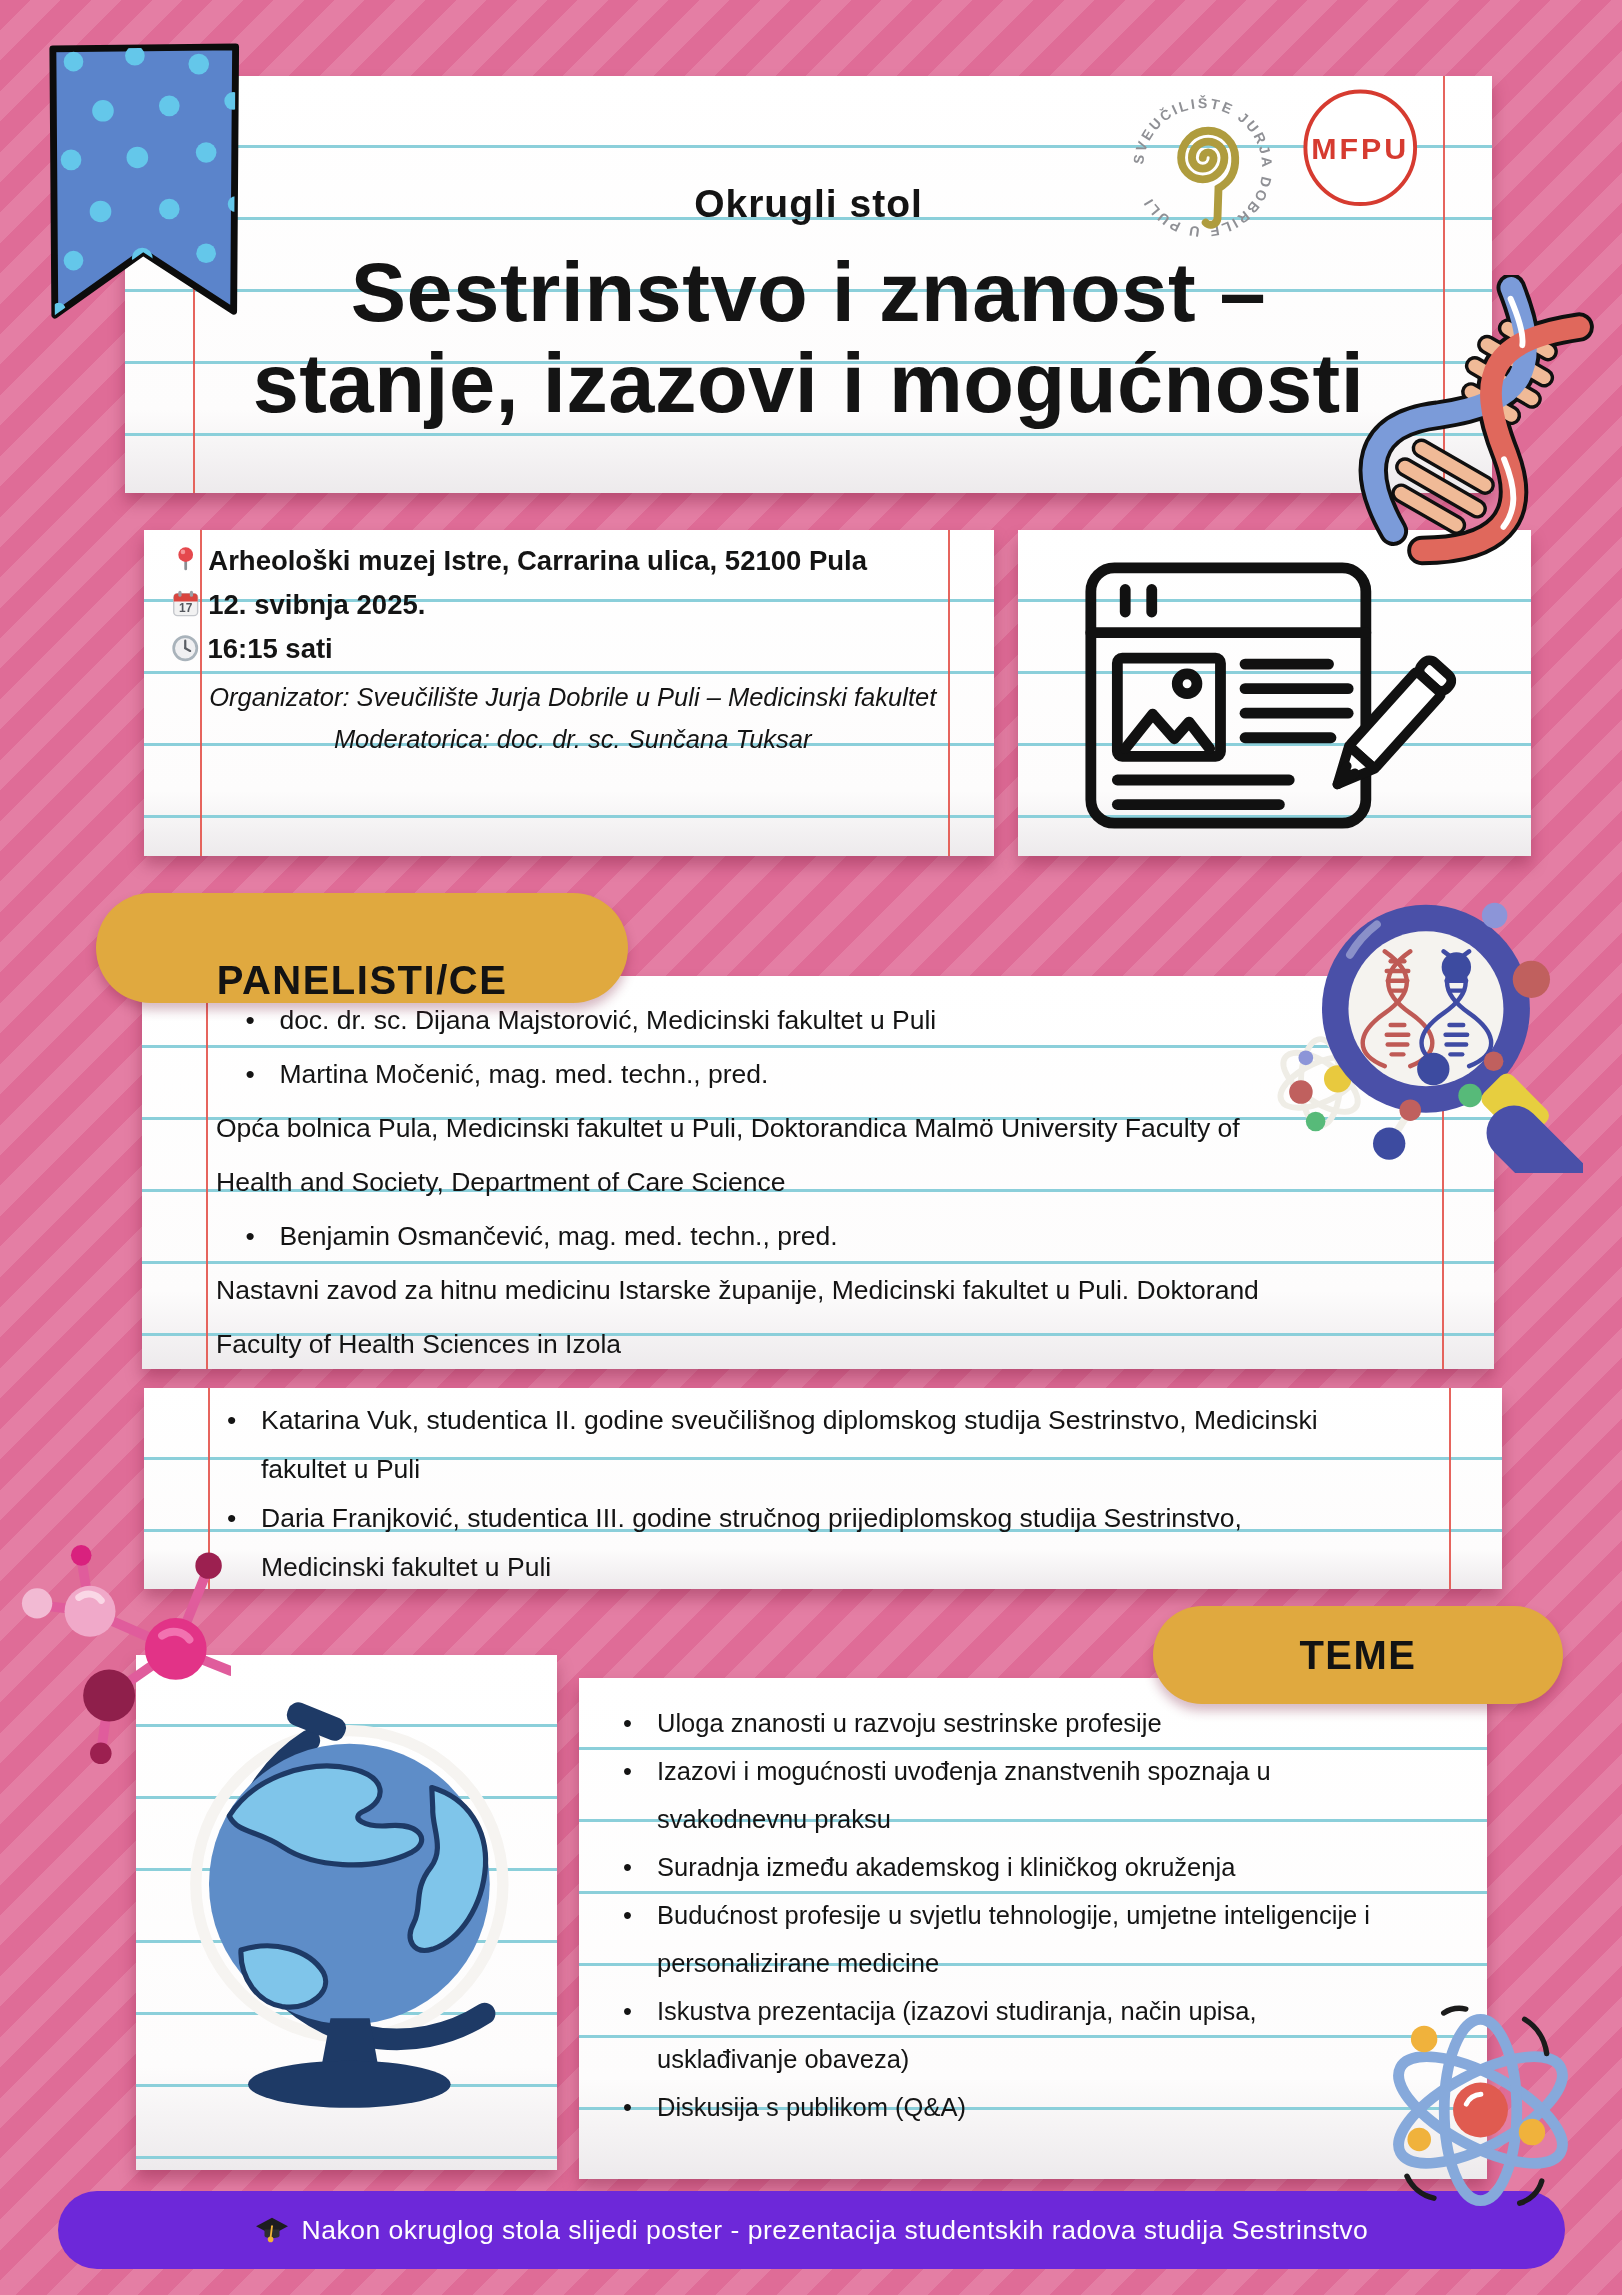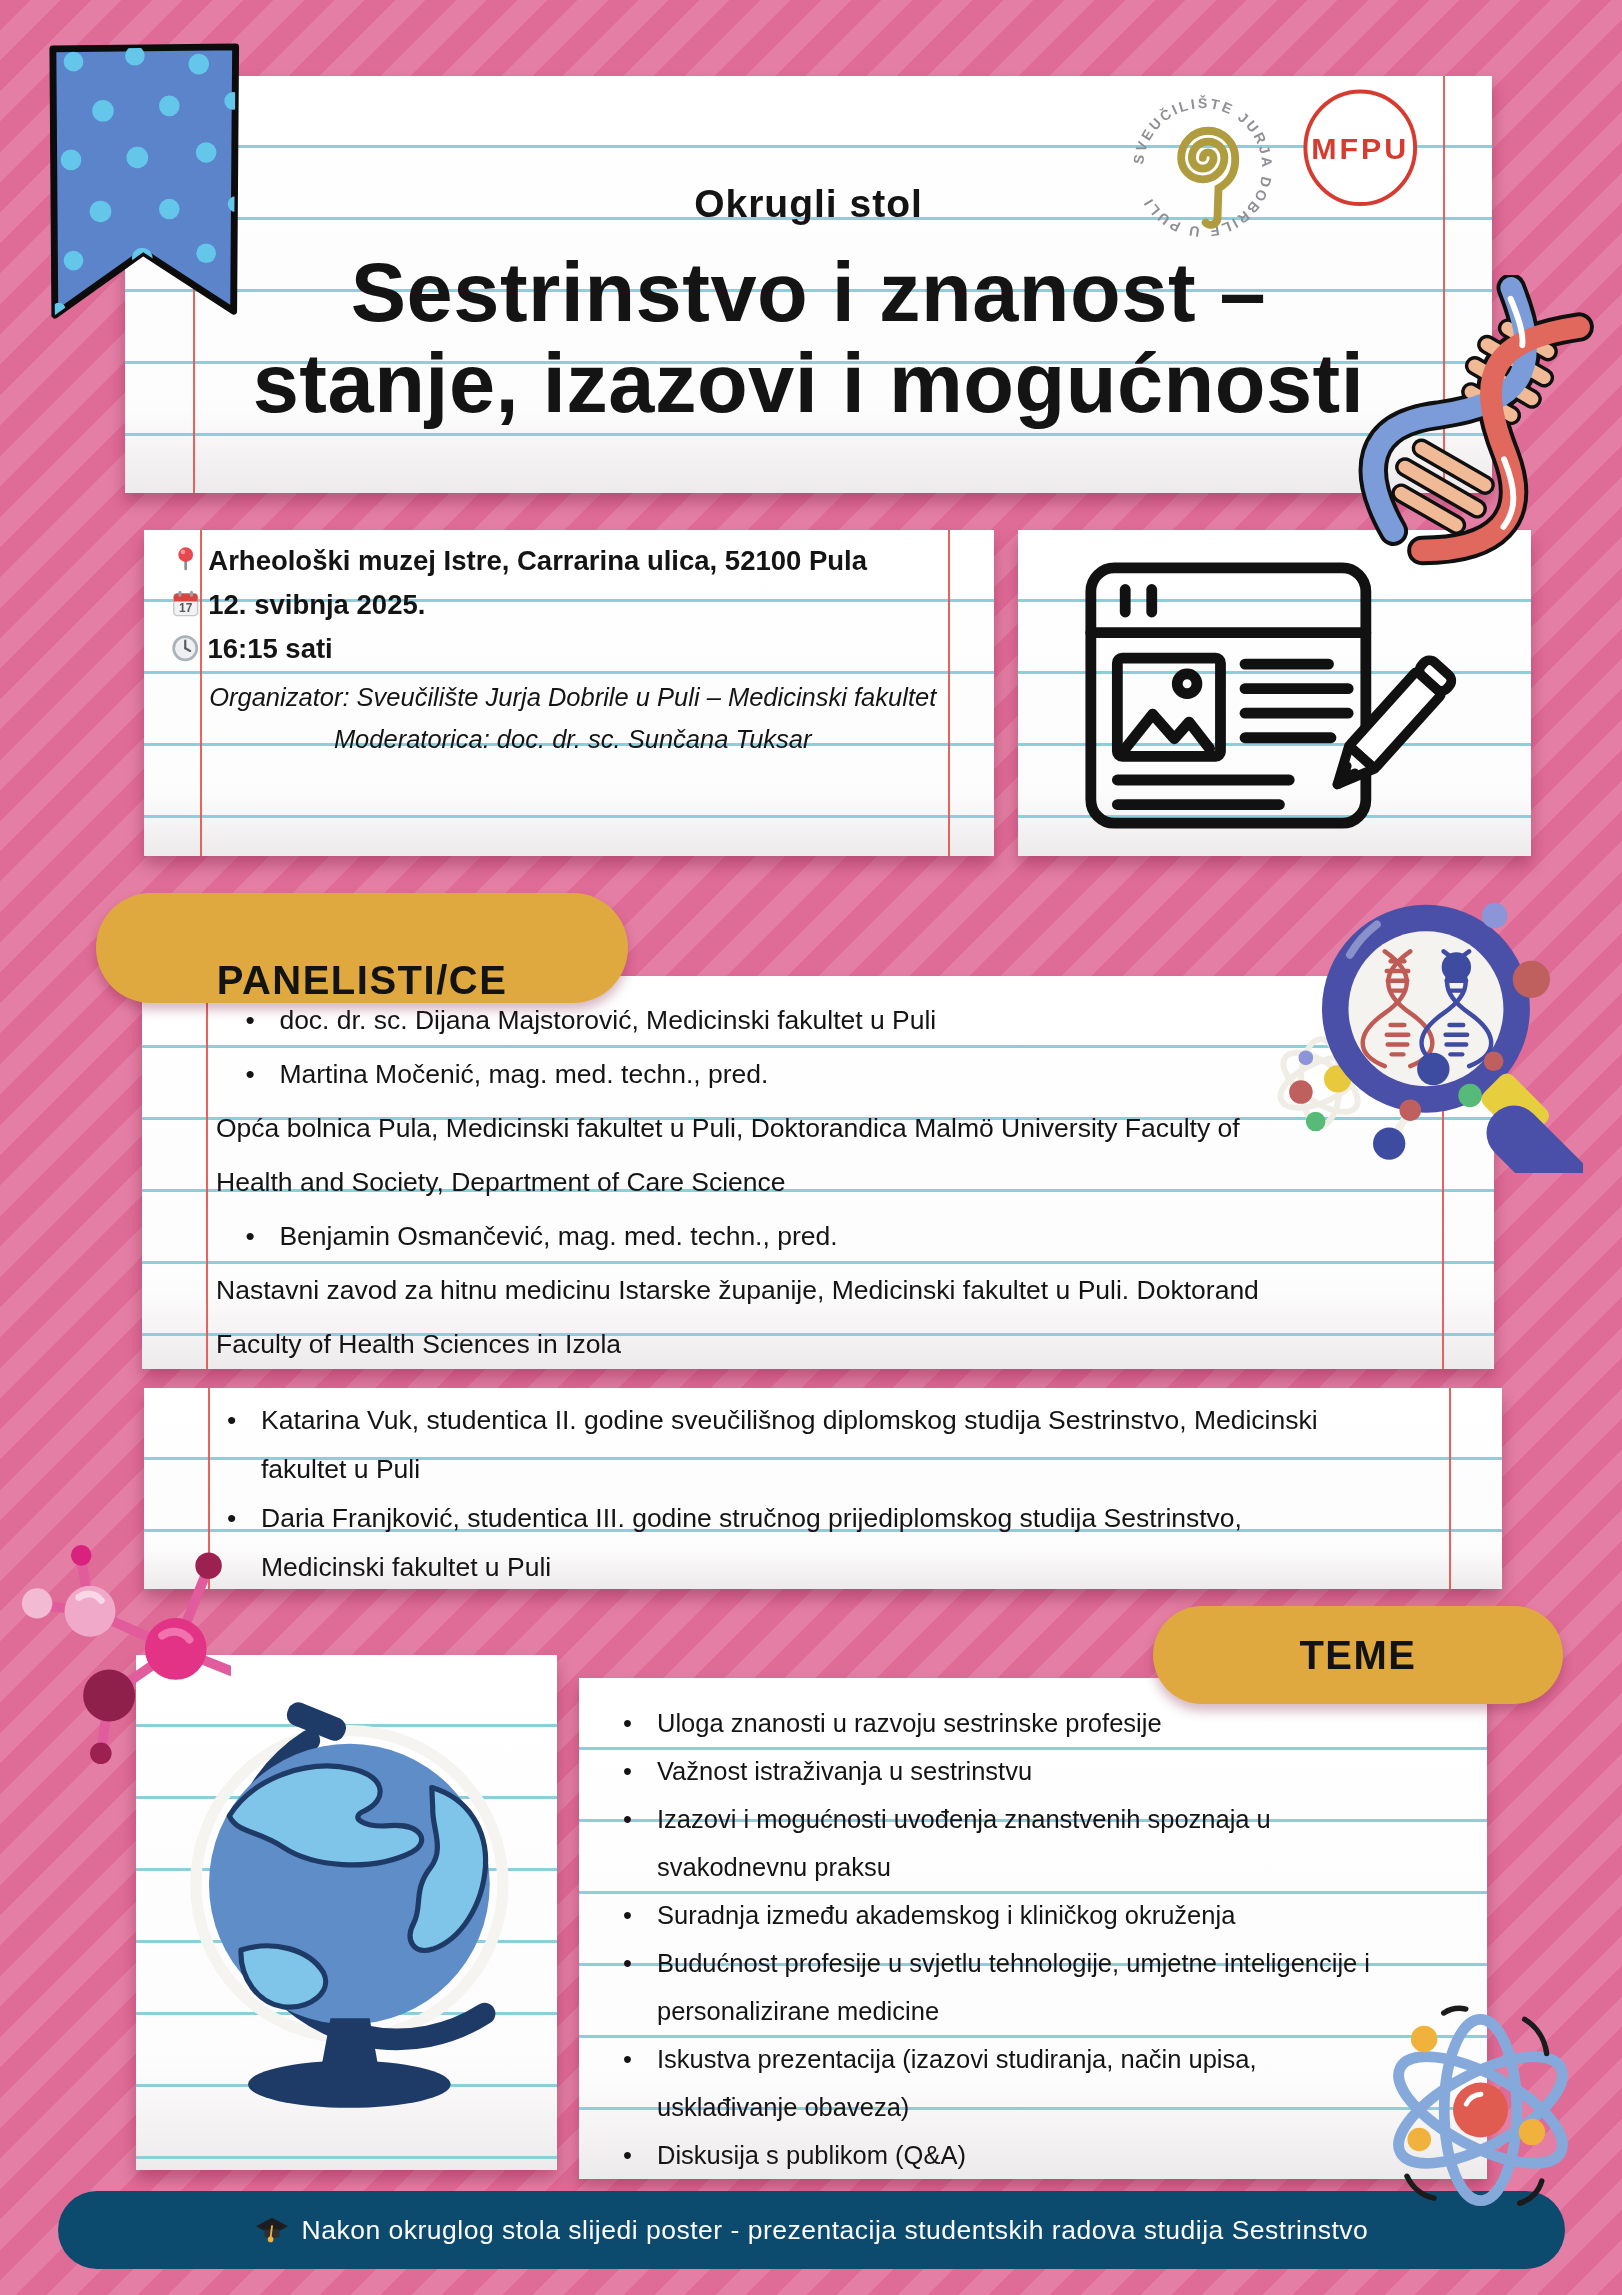--- a/index.html
+++ b/index.html
@@ -44,21 +44,21 @@
   .li.b::before{content:"•";display:inline-block;width:34px;margin-left:-34px;}
   .li.b{padding-left:34px;}
   .p1-body{padding:16.7px 199px 0 74px;font-size:26.5px;line-height:54px;}
   .p1-body .li.b{margin-left:29.4px;}
   .p2-body{padding:7.9px 147px 0 83px;font-size:26.5px;line-height:49px;}
   .topics-body{padding:20.6px 93px 0 44px;font-size:25.5px;line-height:48px;}
   .pill-label{letter-spacing:1.5px;}
   
   .banner{
     position:absolute;z-index:2;left:58px;top:2191px;width:1507px;height:78px;
-    background:#0c4a6e;border-radius:39px;display:flex;align-items:center;justify-content:center;
+    background:#6d28d9;border-radius:39px;display:flex;align-items:center;justify-content:center;
     gap:12.8px;color:#ffffff;font-size:26.5px;letter-spacing:0.5px;
   }
 </style>
 </head>
 <body>
 
 <section class="paper" style="left:125px;top:76px;width:1367px;height:417px;">
   <div class="red-line" style="left:68px;"></div>
   <div class="red-line" style="left:1318px;"></div>
   <div class="kicker">Okrugli stol</div>
@@ -302,21 +302,20 @@
       <path d="M155 560 C 222 538, 300 558, 330 608 C 350 648, 302 688, 242 680 C 192 672, 152 620, 155 560 Z"></path>
     </g>
     <path d="M345 705 L322 828 L450 828 L428 705 Z" fill="#1E3A66"></path>
     <ellipse cx="385" cy="845" rx="215" ry="50" fill="#1E3A66"></ellipse>
   </svg>
 </section>
 
 <section class="paper" style="left:579px;top:1678px;width:908px;height:501px;">
   <div class="topics-body">
     <div class="li b">Uloga znanosti u razvoju sestrinske profesije</div>
-    <div class="li b">Važnost istraživanja u sestrinstvu</div>
     <div class="li b">Izazovi i mogućnosti uvođenja znanstvenih spoznaja u svakodnevnu praksu</div>
     <div class="li b">Suradnja između akademskog i kliničkog okruženja</div>
     <div class="li b">Budućnost profesije u svjetlu tehnologije, umjetne inteligencije i personalizirane medicine</div>
     <div class="li b">Iskustva prezentacija (izazovi studiranja, način upisa, usklađivanje obaveza)</div>
     <div class="li b">Diskusija s publikom (Q&amp;A)</div>
   </div>
 </section>
 
 <svg class="deco" style="left:0px;top:1524px;" width="231" height="267" viewBox="0 0 470 545">
   <g stroke="#E05C9C" stroke-width="20" stroke-linecap="round">

